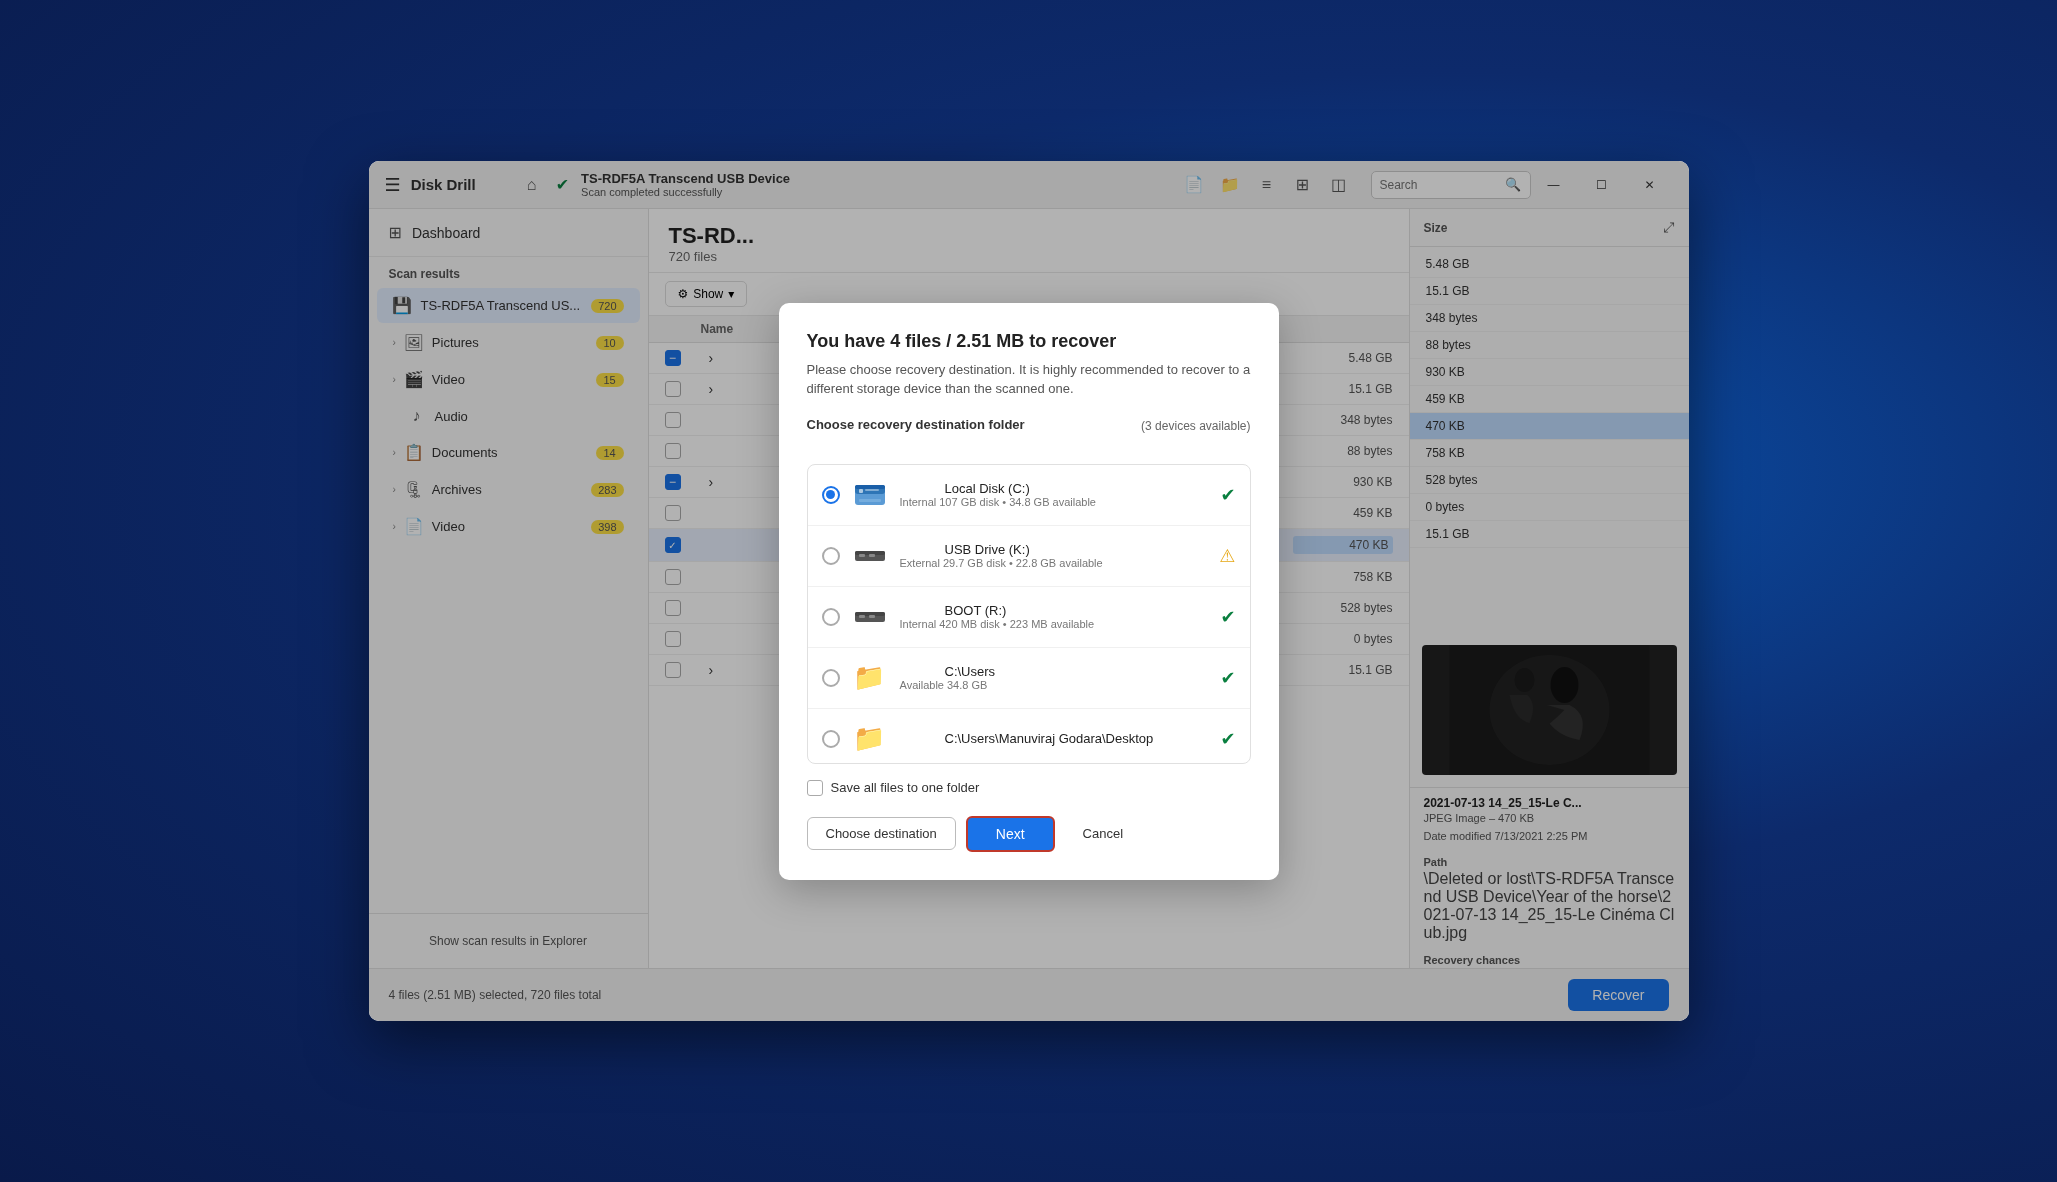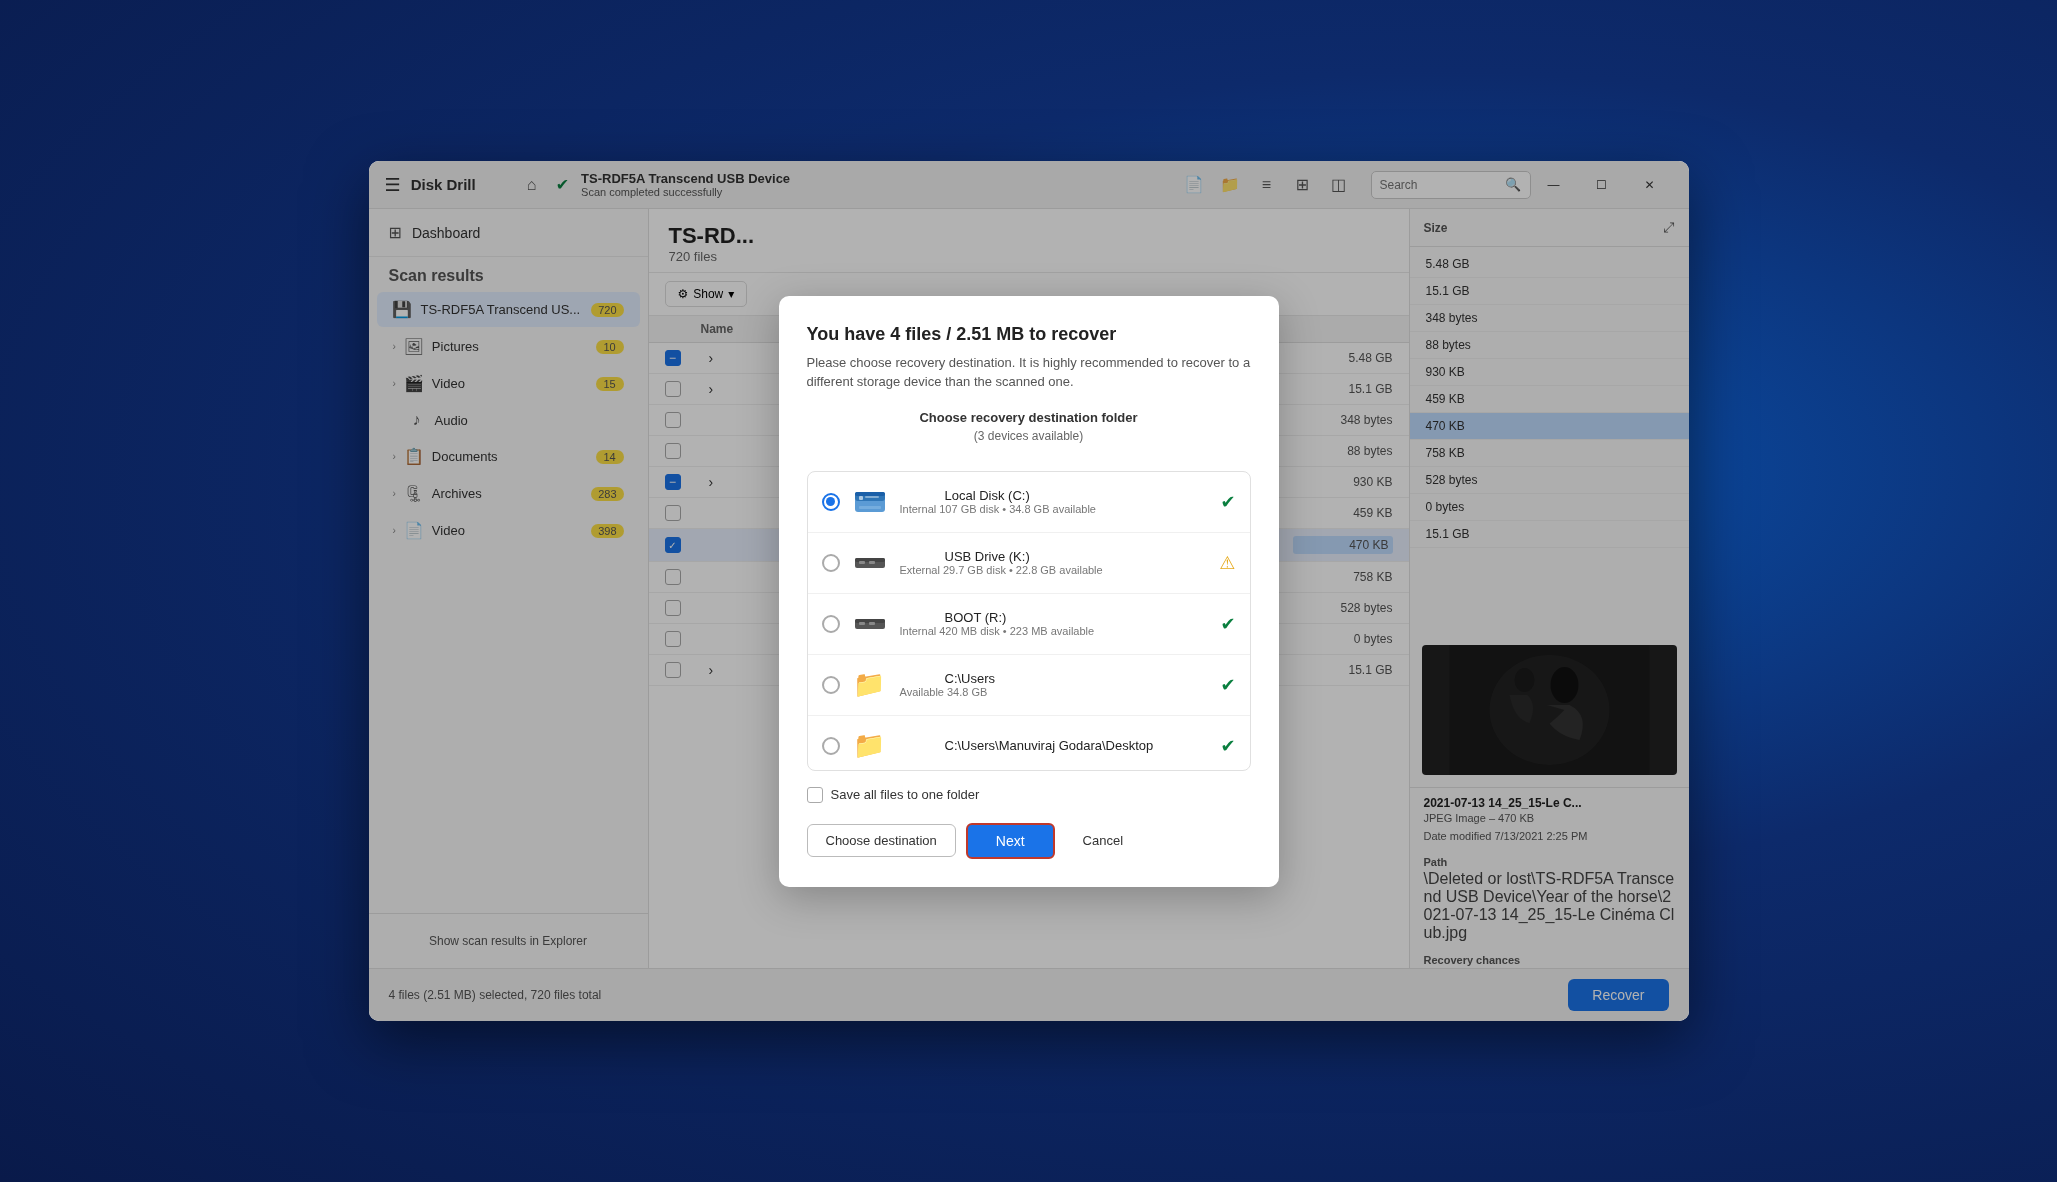--- a/index.html
+++ b/index.html
@@ -128,21 +128,21 @@
       align-items: center;
       gap: 10px;
       padding: 14px 20px;
       cursor: pointer;
       border-bottom: 1px solid #e8e8e8;
     }
     .dashboard-icon { font-size: 16px; color: #555; }
     .dashboard-label { font-size: 14px; color: #333; }
     .scan-results-header {
       padding: 10px 20px 6px;
-      font-size: 16px;
+      font-size: 12px;
       font-weight: 600;
       color: #555;
       text-transform: none;
     }
     .sidebar-item {
       display: flex;
       align-items: center;
       padding: 8px 16px;
       cursor: pointer;
       border-radius: 6px;
@@ -354,21 +354,20 @@
     }
     .modal-devices-count {
       font-size: 12px;
       color: #666;
     }
     .modal-section-header {
       display: flex;
       align-items: center;
       justify-content: space-between;
       margin-bottom: 28px;
-      flex-direction: column;
     }
     .devices-list {
       border: 1px solid #e0e0e0;
       border-radius: 8px;
       overflow: hidden;
       margin-bottom: 16px;
       max-height: 300px;
       overflow-y: auto;
     }
     .device-option {

